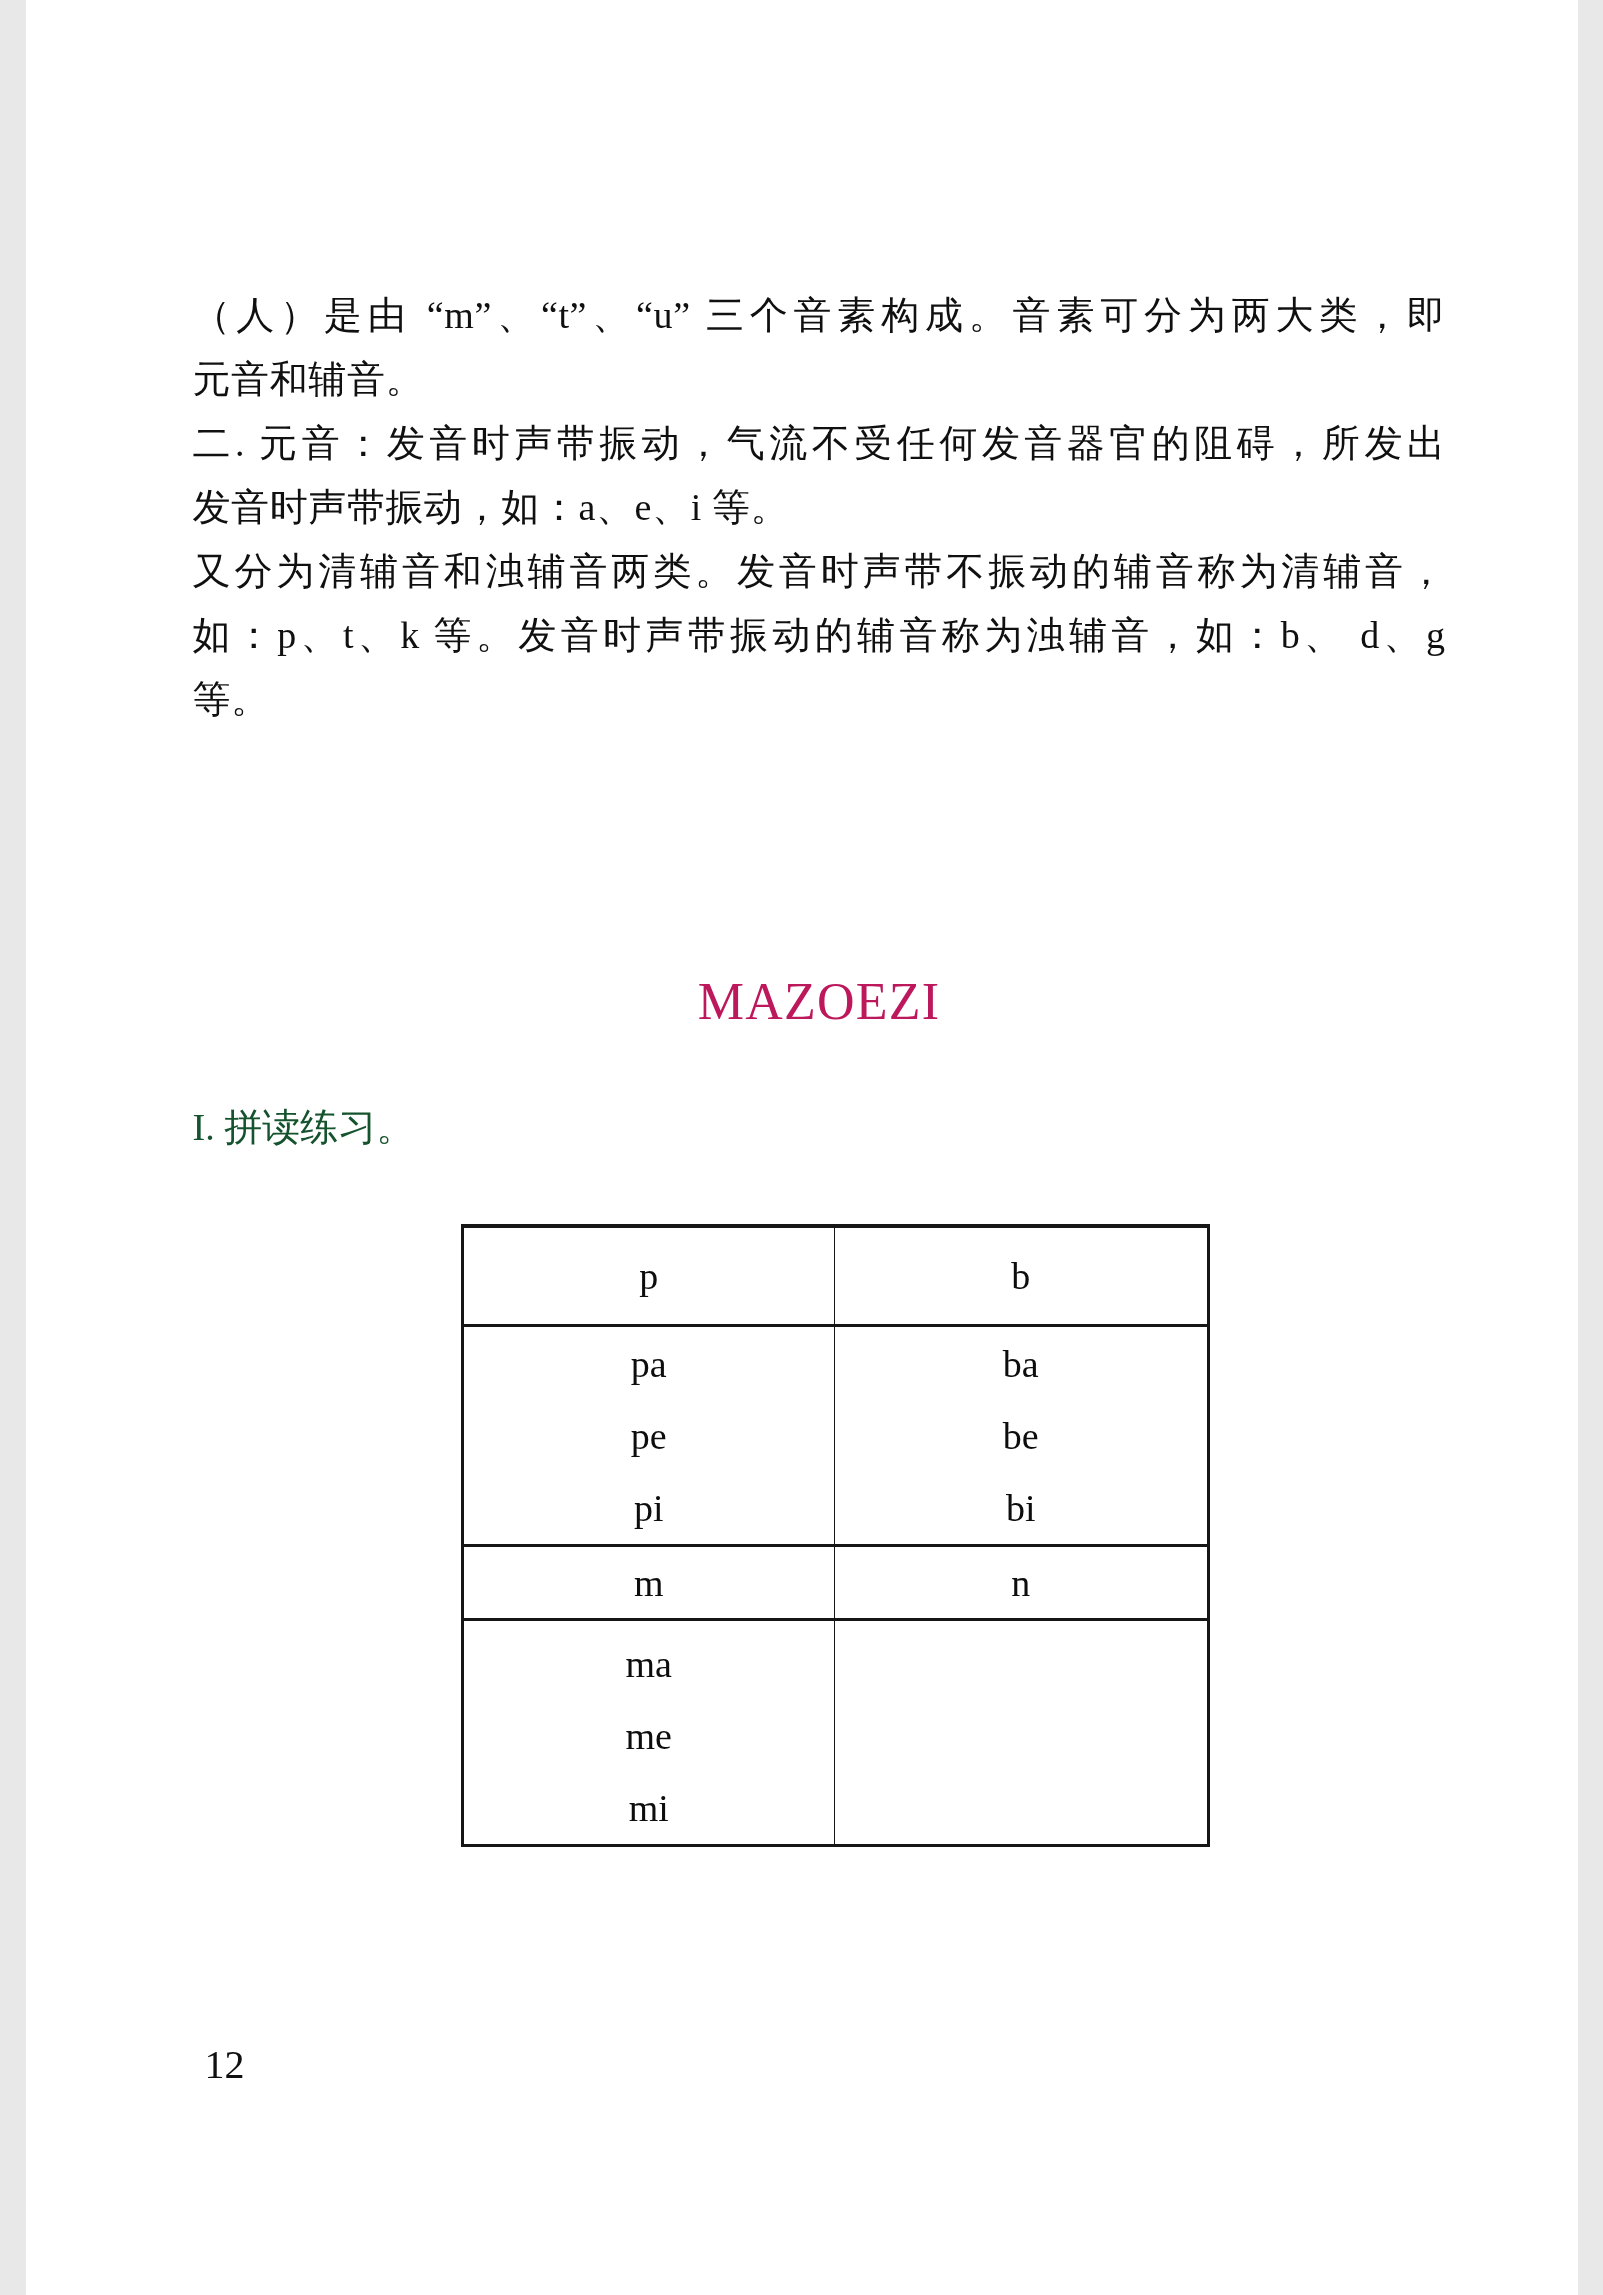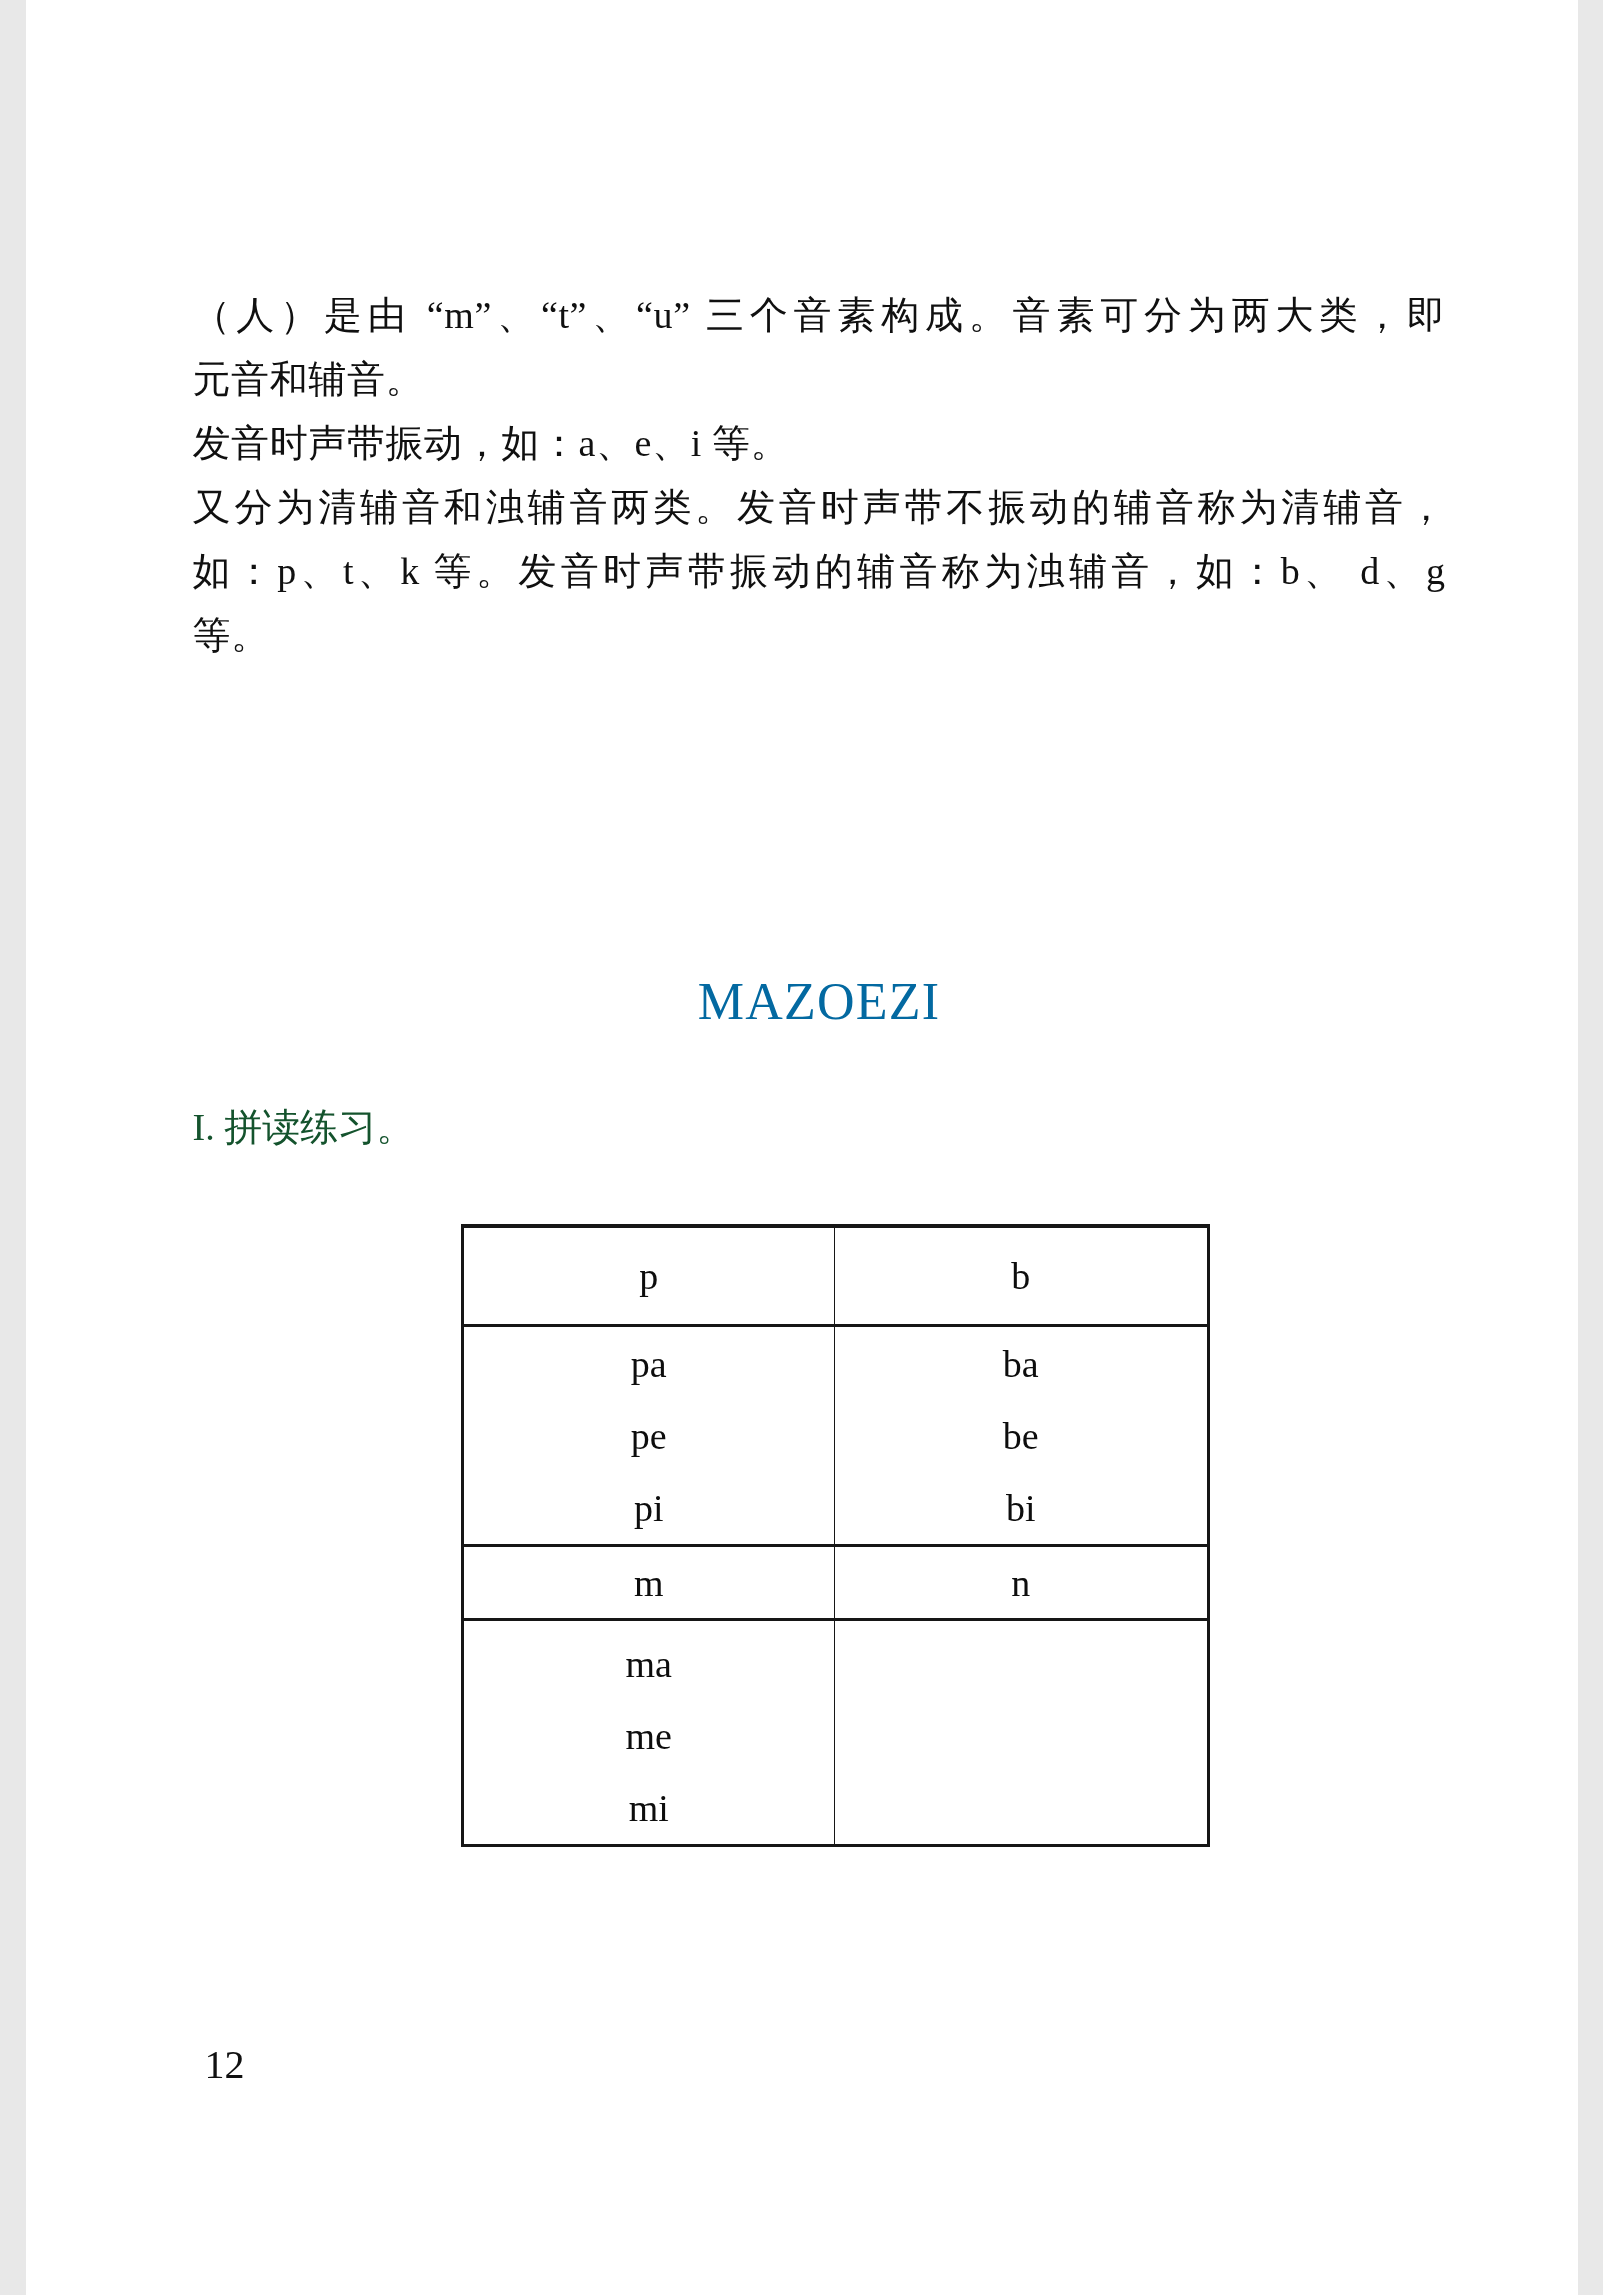--- a/index.html
+++ b/index.html
@@ -40,21 +40,21 @@
   
   .heading {
     position: absolute;
     left: 167px;
     top: 972px;
     width: 1253px;
     text-align: center;
     font-size: 52px;
     font-weight: 400;
     letter-spacing: 1.2px;
-    color: #0369a1;
+    color: #be185d;
   }
   
   .section-line {
     position: absolute;
     left: 167px;
     top: 1102px;
     font-size: 38px;
     color: #14532d;
   }
   
@@ -95,20 +95,21 @@
   }
 </style>
 </head>
 <body>
 
 <div class="page">
 
   <div class="body-text">
     <div class="line full">（人）是由 “m”、“t”、“u” 三个音素构成。音素可分为两大类，即</div>
     <div class="line short">元音和辅音。</div>
+    <div class="line full">二. 元音：发音时声带振动，气流不受任何发音器官的阻碍，所发出</div>
     <div class="line short">发音时声带振动，如：a、e、i 等。</div>
     <div class="line full">又分为清辅音和浊辅音两类。发音时声带不振动的辅音称为清辅音，</div>
     <div class="line full">如：p、t、k 等。发音时声带振动的辅音称为浊辅音，如：b、 d、g</div>
     <div class="line short">等。</div>
   </div>
 
   <div class="heading">MAZOEZI</div>
 
   <div class="section-line">I. 拼读练习。</div>
 

